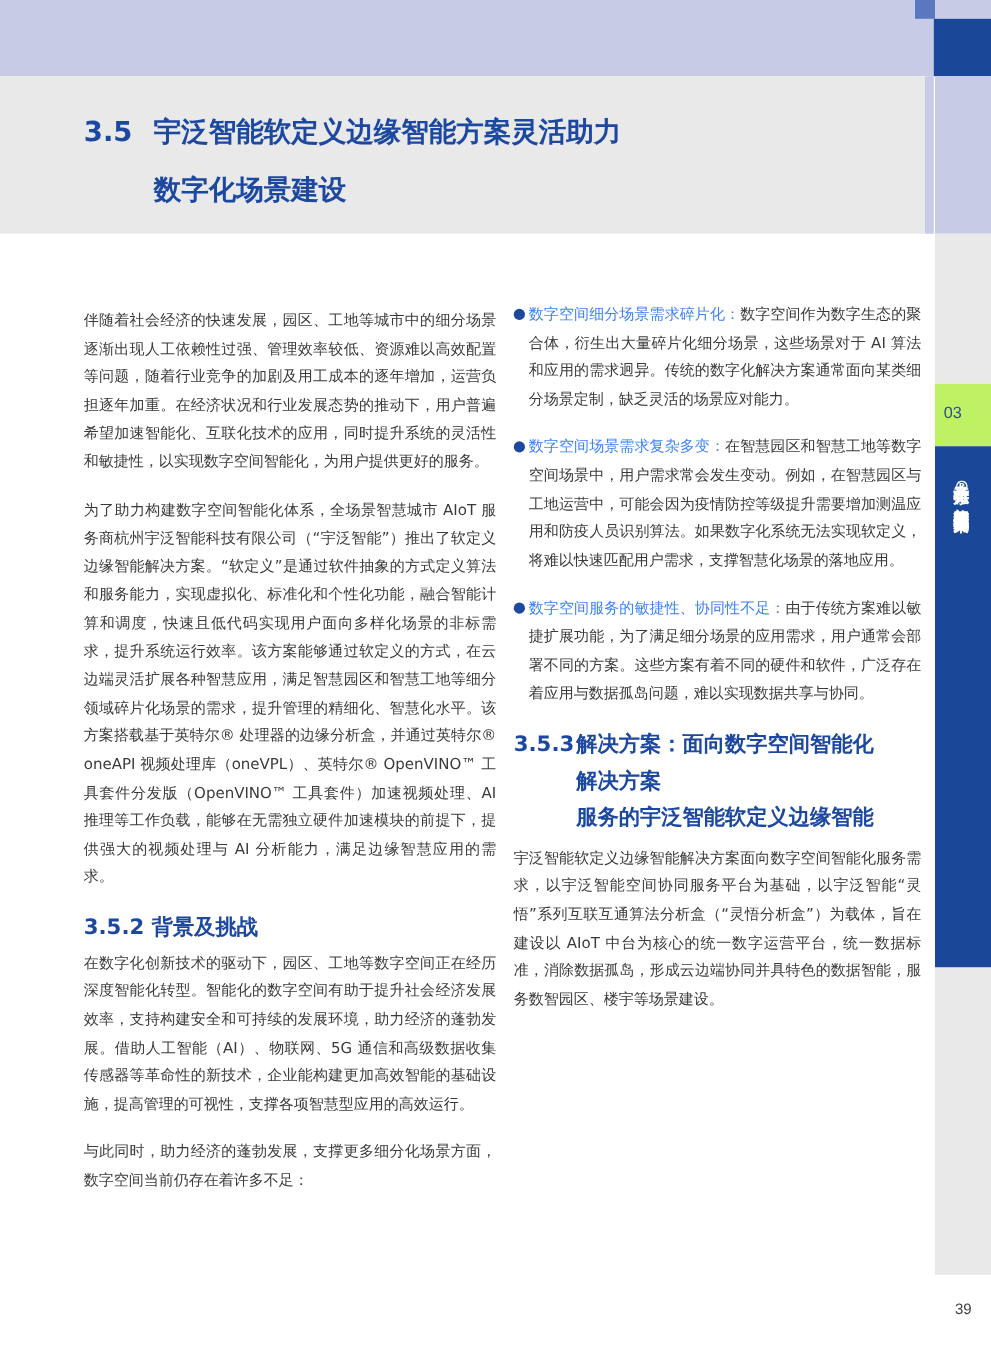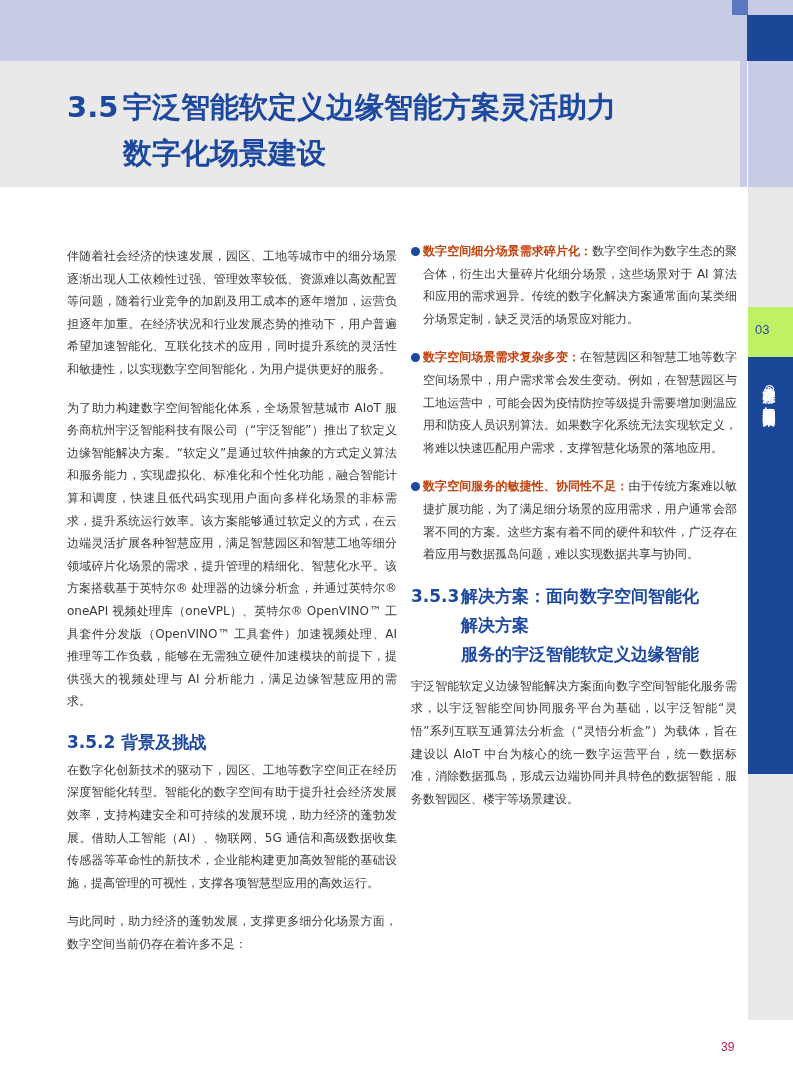--- a/index.html
+++ b/index.html
@@ -20,38 +20,38 @@
   .side-gray1 { left: 748px; top: 187px; width: 45px; height: 120px; background: #e9e9ea; }
   .side-tab { left: 748px; top: 307px; width: 45px; height: 50px; background: #bef264; }
   .side-tab span { position: absolute; left: 7px; top: 15px; font-size: 13px; color: #2a4a9a; font-family: "Liberation Sans", sans-serif; }
   .side-blue { left: 748px; top: 357px; width: 45px; height: 417px; background: #1b4799; }
   .side-vtext {
     position: absolute; left: 12px; top: 22px;
     writing-mode: vertical-rl; font-size: 12.5px; color: #ffffff; letter-spacing: 0.5px;
     font-weight: bold;
   }
   .side-gray2 { left: 748px; top: 774px; width: 45px; height: 246px; background: #e9e9ea; }
-  .page-num { left: 721px; top: 1040px; font-size: 12px; color: #be185d; font-family: "Liberation Sans", sans-serif; }
+  .page-num { left: 764px; top: 1040px; font-size: 12px; color: #404040; font-family: "Liberation Sans", sans-serif; }
 
   .main-title {
     left: 67px; top: 84px; width: 600px;
-    font-size: 29px; font-weight: bold; color: #1d48a0; line-height: 46px;
+    font-size: 22px; font-weight: bold; color: #1d48a0; line-height: 46px;
     font-family: "DejaVu Sans", sans-serif;
   }
   .main-title .num { display: inline-block; width: 56px; }
   .main-title .l2 { padding-left: 56px; display: block; }
 
   .col { width: 330px; font-size: 12px; line-height: 22.6px; color: #3a3a3a; text-align: justify; }
   .col-left { left: 67px; top: 245px; }
   .col-right { left: 411px; top: 240px; width: 326px; }
   h3 { margin: 0 0 4px 0; font-size: 17px; font-weight: bold; color: #1d48a0; line-height: 26px; }
   p { margin: 0 0 16px 0; }
   .bullet { position: relative; padding-left: 12px; margin-bottom: 16px; }
   .bullet .dot { position: absolute; left: 0; top: 7px; width: 9px; height: 9px; border-radius: 50%; background: #1d48a0; }
-  .bullet .bt { font-weight: bold; color: #c2410c; }
+  .bullet .bt { font-weight: normal; color: #3b82f6; }
   .h353 { font-size: 17px; line-height: 29px; margin: 16px 0 6px 0; }
   .h353 .num { display: inline-block; width: 50px; }
   .h353 .cont { display: block; padding-left: 50px; }
 </style>
 </head>
 <body>
 
 <div class="abs top-band"></div>
 <div class="abs title-band"></div>
 <div class="abs corner-small"></div>

